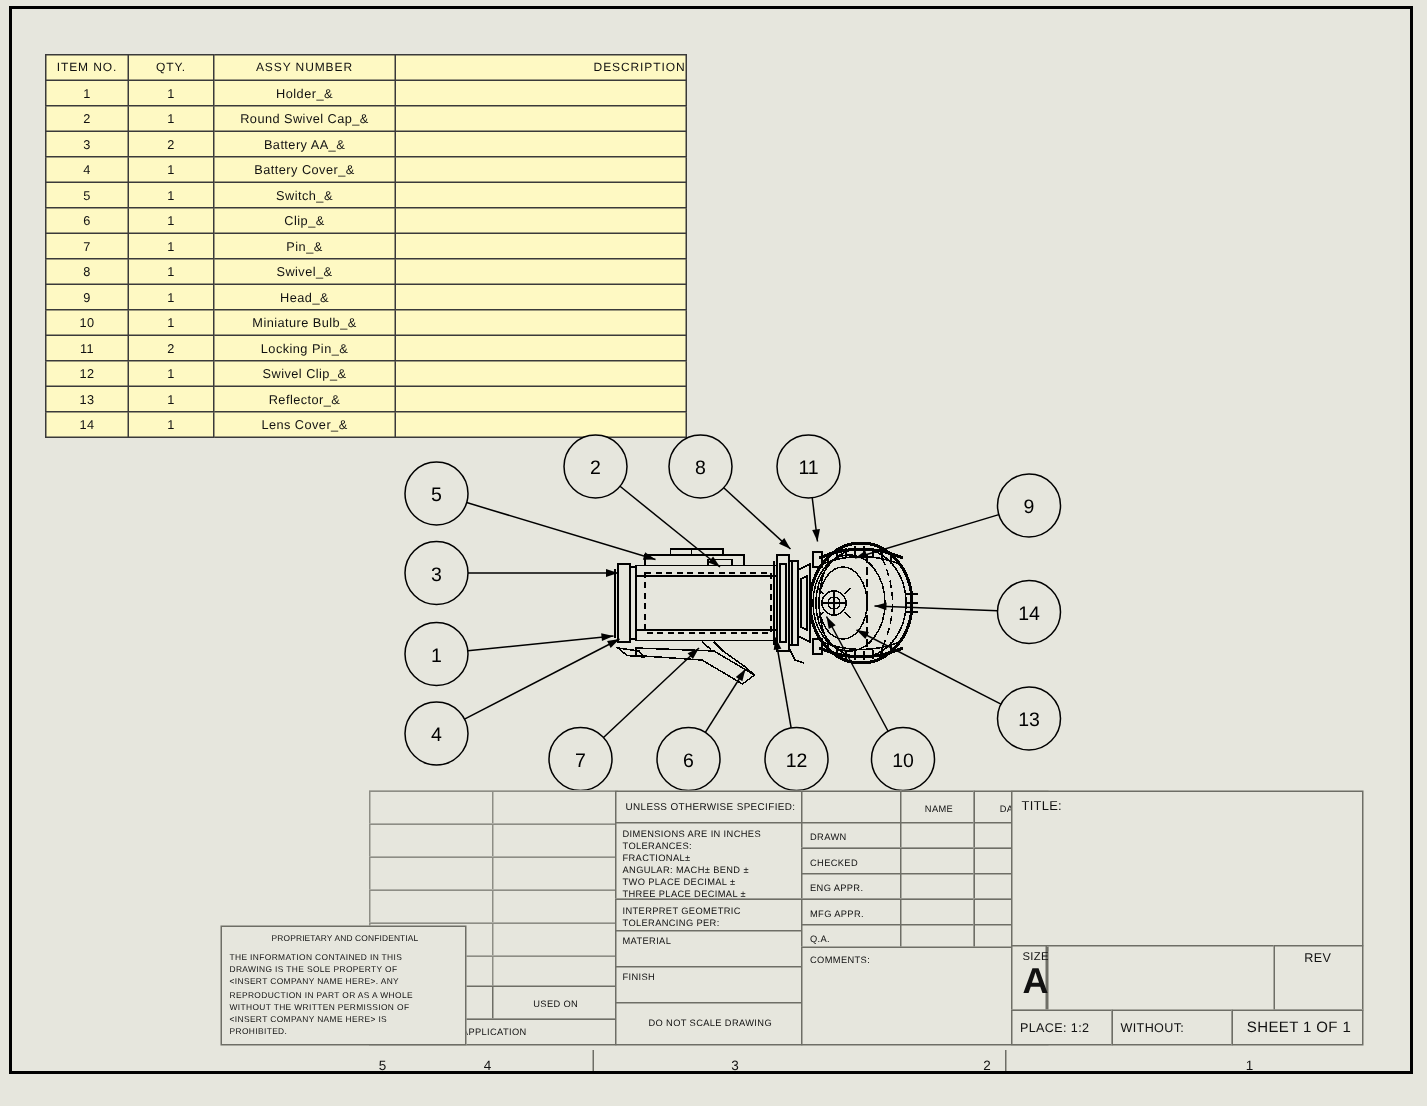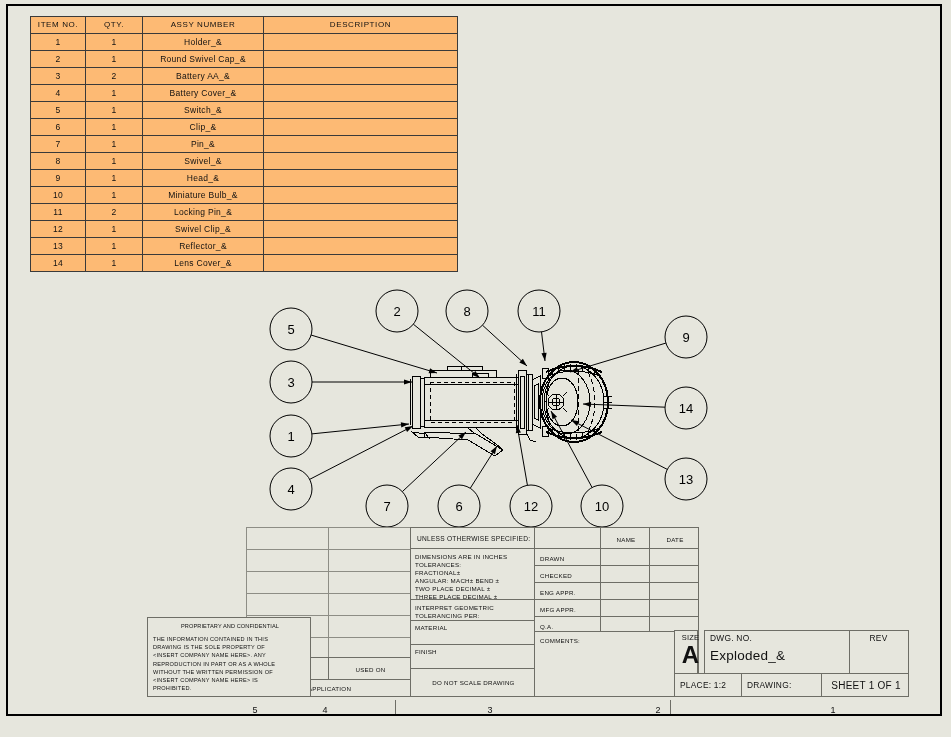--- a/index.html
+++ b/index.html
@@ -5,30 +5,30 @@
   html,body{margin:0;padding:0;background:#e6e6dd;}
   body{width:951px;height:737px;overflow:hidden;
        font-family:"Liberation Sans","DejaVu Sans",sans-serif;color:#000;}
   #sheet{position:relative;width:951px;height:737px;background:#e6e6dd;}
 
   
   #frame{position:absolute;left:6px;top:4px;width:936px;height:712px;
          border:2px solid #000;background:#e6e6dd;box-sizing:border-box;}
 
   
-  #bom{position:absolute;left:30px;top:16px;border-collapse:collapse;
-       background:#fdba74;}
+  #bom{position:absolute;left:30px;top:36px;border-collapse:collapse;
+       background:#fef9c3;}
   #bom td,#bom th{border:1px solid #3a3a3a;font-size:8.5px;
        font-weight:normal;text-align:center;padding:0;height:16px;
        line-height:16px;color:#111;letter-spacing:.3px;}
   #bom thead th{font-size:8px;letter-spacing:.6px;}
   #bom .c-item{width:54px;}
   #bom .c-qty{width:56px;}
   #bom .c-part{width:120px;}
-  #bom .c-desc{width:193px;}
+  #bom .c-desc{width:193px;text-align:right;}
 
   
   #view{position:absolute;left:0;top:0;width:936px;height:712px;
         pointer-events:none;}
   #view text{font-family:"Liberation Sans","DejaVu Sans",sans-serif;
              font-size:13px;fill:#000;}
 
   
   #tb{position:absolute;left:246px;top:527px;width:663px;height:170px;
       box-sizing:border-box;}
@@ -420,39 +420,39 @@
           <div class="lbl" style="left: 5px; top: 6px;">Q.A.</div>
         </div>
         <div class="cell k" style="left: 354px; top: 89px; width: 50px; height: 18px;"></div>
         <div class="cell k" style="left: 403px; top: 89px; width: 50px; height: 18px;"></div>
       </div>
 
     <div class="cell k" style="left:288px;top:104px;width:165px;height:66px;">
       <div class="lbl" style="left:5px;top:5px;">COMMENTS:</div>
     </div>
 
+    <div class="cell k" style="left:428px;top:0;width:235px;height:104px;">
+      <div class="lbl big" style="left:6px;top:6px;">TITLE:</div>
+      <div class="lbl big" style="left:40px;top:6px;"></div>
+    </div>
 
     <div class="cell k" style="left:428px;top:103px;width:24px;height:44px;">
       <div class="lbl c" style="left:0;top:3px;width:31px;font-size:7.5px;">SIZE</div>
       <div class="lbl c huge" style="left:0;top:12px;width:31px;">A</div>
     </div>
-    <div class="cell k" style="left:458px;top:103px;width:146px;height:44px;">
-      <div class="lbl" style="left:5px;top:4px;font-size:8.4px;">DWG.  NO.</div>
-      <div class="lbl" style="left:5px;top:17px;font-size:13.5px;line-height:16px;">Exploded_&amp;</div>
-    </div>
     <div class="cell k" style="left:603px;top:103px;width:60px;height:44px;">
       <div class="lbl c" style="left:0;top:4px;width:57px;font-size:8.4px;">REV</div>
       <div class="lbl c" style="left:0;top:20px;width:57px;font-size:9px;"></div>
     </div>
 
     <div class="cell k" style="left:428px;top:146px;width:68px;height:24px;">
       <div class="lbl" style="left:5px;top:8px;font-size:8.4px;">PLACE: 1:2</div>
     </div>
     <div class="cell k" style="left:495px;top:146px;width:81px;height:24px;">
-      <div class="lbl" style="left:5px;top:8px;font-size:8.4px;">DRAWING:</div>
+      <div class="lbl" style="left:5px;top:8px;font-size:8.4px;">WITHOUT:</div>
     </div>
     <div class="cell k" style="left:575px;top:146px;width:88px;height:24px;">
       <div class="lbl c" style="left:0;top:8px;width:88px;font-size:10px;">SHEET 1 OF 1</div>
     </div>
   </div>
 
   <div id="zone-bottom">
       <div class="zone" style="left: 245px; top: 705px;">5</div>
       <div class="zone" style="left: 315px; top: 705px;">4</div>
       <div class="zone" style="left: 480px; top: 705px;">3</div>

